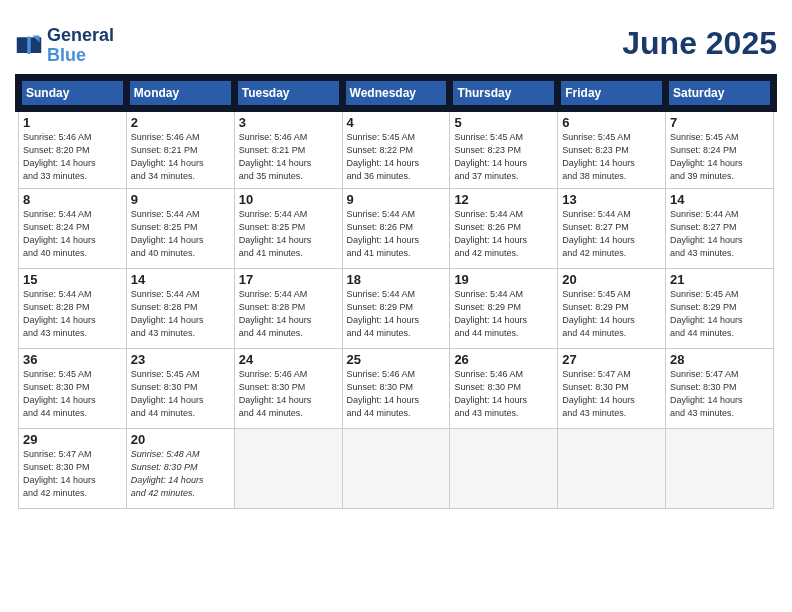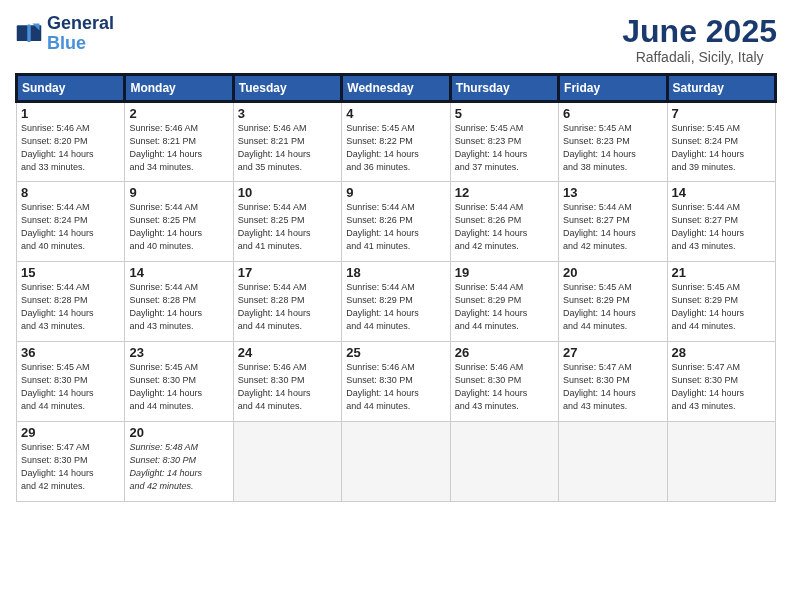--- a/index.html
+++ b/index.html
@@ -6,21 +6,21 @@
     body {
       font-family: Arial, sans-serif;
       background: #fff;
       width: 792px;
       height: 612px;
       overflow: hidden;
     }
     .page {
       width: 792px;
       height: 510px;
-      padding: 14px 15px;
+      padding: 26px 15px;
       background: #fff;
     }
     .header {
       display: flex;
       justify-content: space-between;
       align-items: flex-start;
       margin-bottom: 8px;
     }
     .logo {
       display: flex;
@@ -59,21 +59,21 @@
       border-collapse: collapse;
       table-layout: fixed;
     }
     .calendar th {
       background: #2a5ca8;
       color: #fff;
       font-size: 12px;
       font-weight: bold;
       padding: 5px 4px;
       text-align: left;
-      border: 3px solid #0f172a;
+      border: 7px solid #0f172a;
     }
     .calendar td {
       border: 1px solid #ccc;
       vertical-align: top;
       padding: 3px 4px;
       font-size: 9.5px;
       color: #333;
       height: 80px;
       background: #fff;
     }
@@ -108,21 +108,20 @@
 
         <polygon points="20,4 28,4 28,12" fill="#4a90d9"></polygon>
       </svg>
       <div class="logo-text">
         <div>General</div>
         <div><span>Blue</span></div>
       </div>
     </div>
     <div class="title-block">
       <div class="month-title">June 2025</div>
-      <div class="subtitle">Raffadali, Sicily, Italy</div>
     </div>
   </div>
 
   <table class="calendar">
     <thead>
       <tr>
         <th>Sunday</th>
         <th>Monday</th>
         <th>Tuesday</th>
         <th>Wednesday</th>

